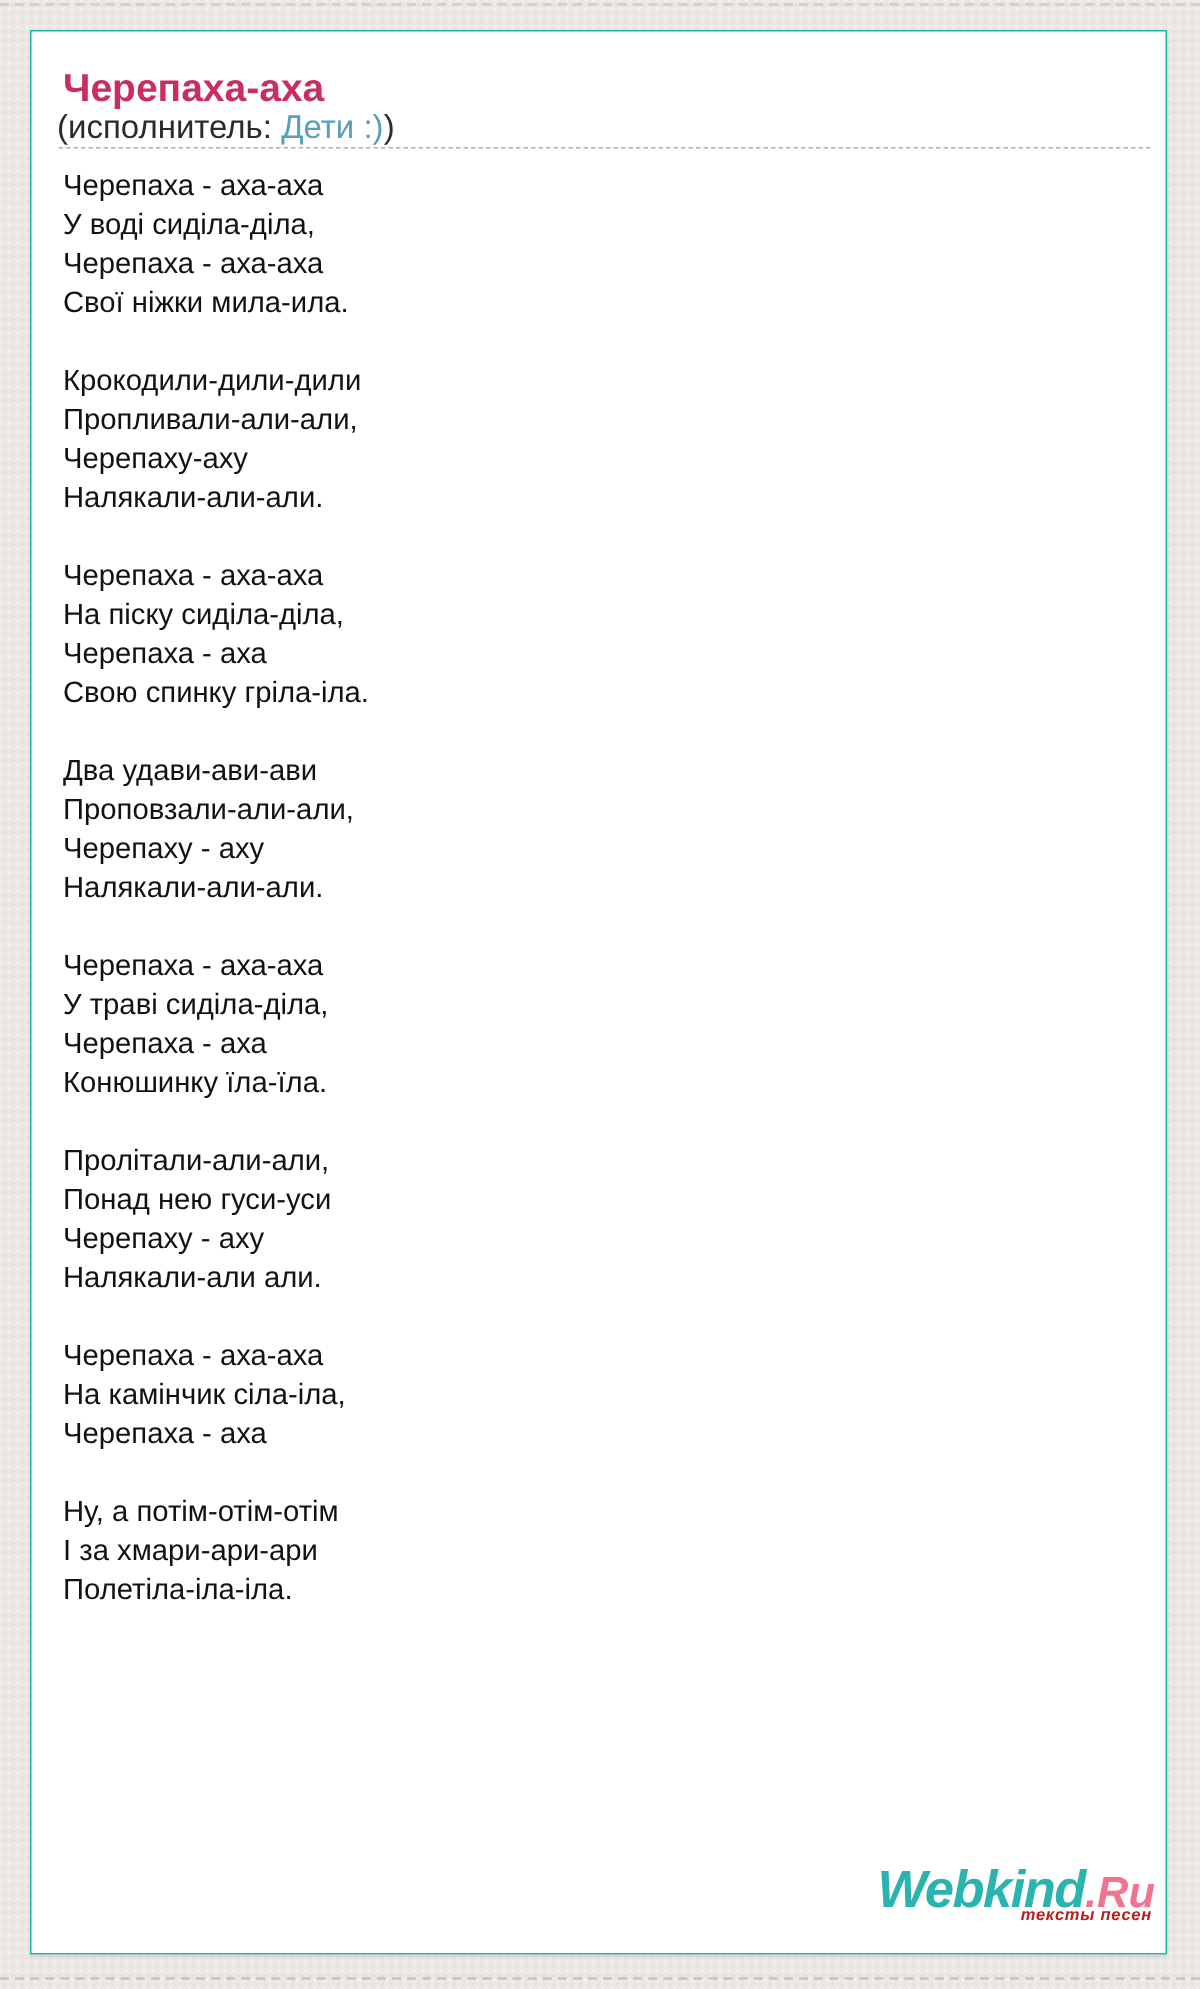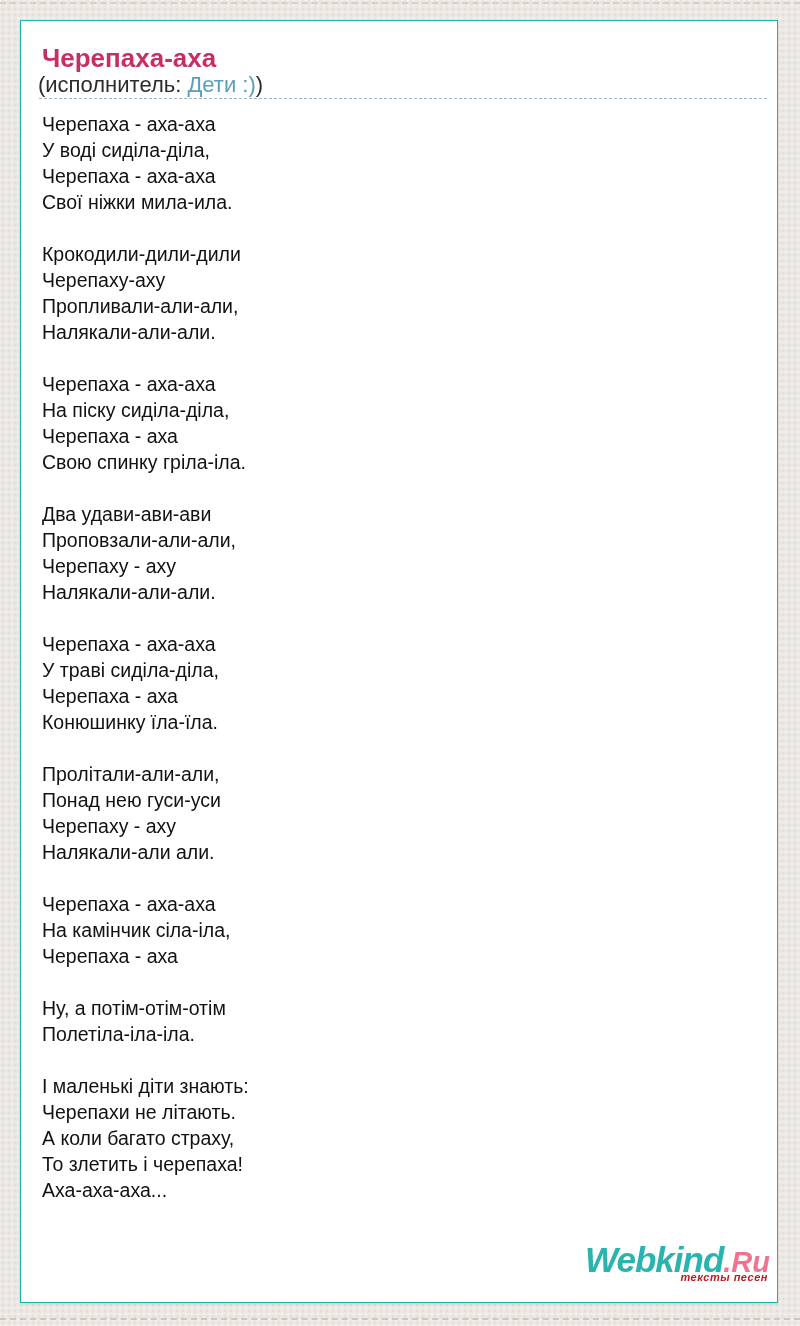--- a/index.html
+++ b/index.html
@@ -98,22 +98,22 @@
 
   <div class="lyrics" id="lyrics">
       <div class="verse">
         <p>Черепаха - аха-аха</p>
         <p>У воді сиділа-діла,</p>
         <p>Черепаха - аха-аха</p>
         <p>Свої ніжки мила-ила.</p>
       </div>
       <div class="verse">
         <p>Крокодили-дили-дили</p>
+        <p>Пропливали-али-али,</p>
         <p>Черепаху-аху</p>
-        <p>Пропливали-али-али,</p>
         <p>Налякали-али-али.</p>
       </div>
       <div class="verse">
         <p>Черепаха - аха-аха</p>
         <p>На піску сиділа-діла,</p>
         <p>Черепаха - аха</p>
         <p>Свою спинку гріла-іла.</p>
       </div>
       <div class="verse">
         <p>Два удави-ави-ави</p>
@@ -133,28 +133,22 @@
         <p>Черепаху - аху</p>
         <p>Налякали-али али.</p>
       </div>
       <div class="verse">
         <p>Черепаха - аха-аха</p>
         <p>На камінчик сіла-іла,</p>
         <p>Черепаха - аха</p>
       </div>
       <div class="verse">
         <p>Ну, а потім-отім-отім</p>
+        <p>І за хмари-ари-ари</p>
         <p>Полетіла-іла-іла.</p>
-      </div>
-      <div class="verse">
-        <p>І маленькі діти знають:</p>
-        <p>Черепахи не літають.</p>
-        <p>А коли багато страху,</p>
-        <p>То злетить і черепаха!</p>
-        <p>Аха-аха-аха...</p>
       </div>
     </div>
 
   <div class="logo">
     <span class="logo-main"><span class="logo-webkind">Webkind</span><span class="logo-ru">.Ru</span></span>
     <span class="logo-tagline">тексты песен</span>
   </div>
 
 </div>
 

